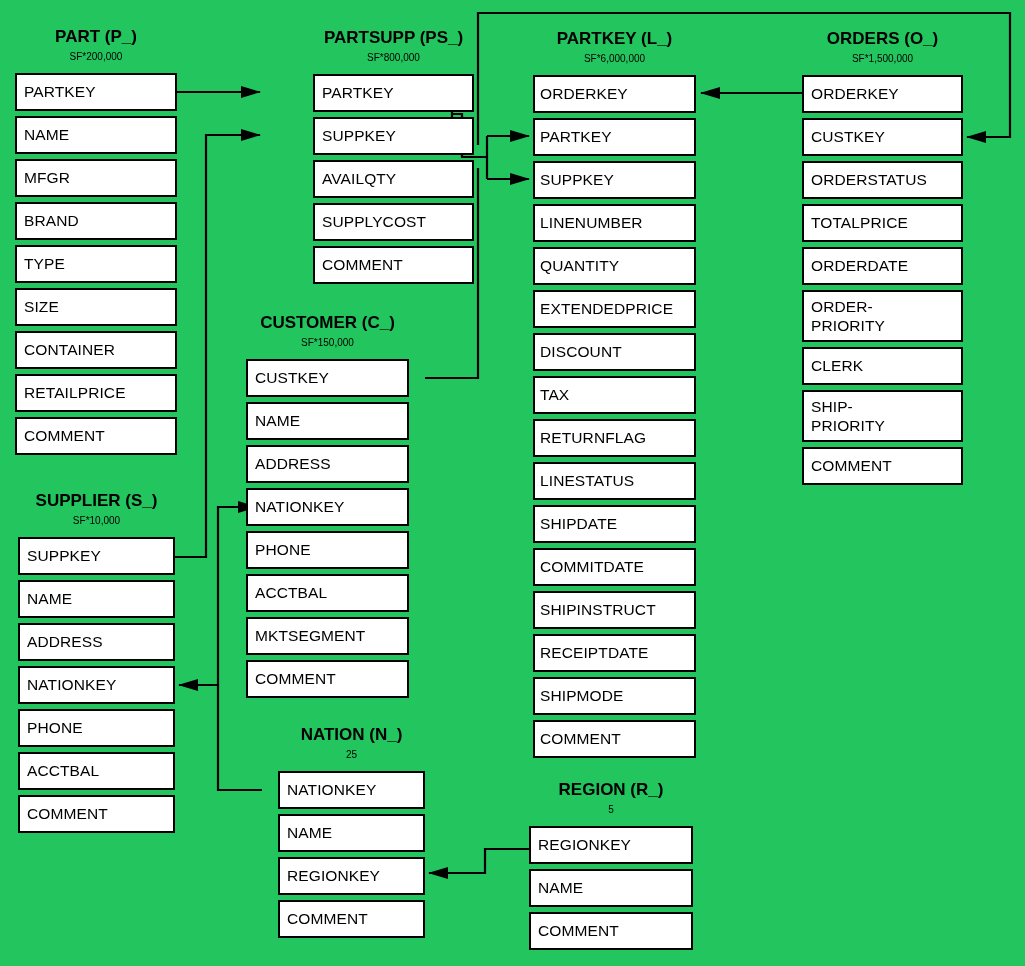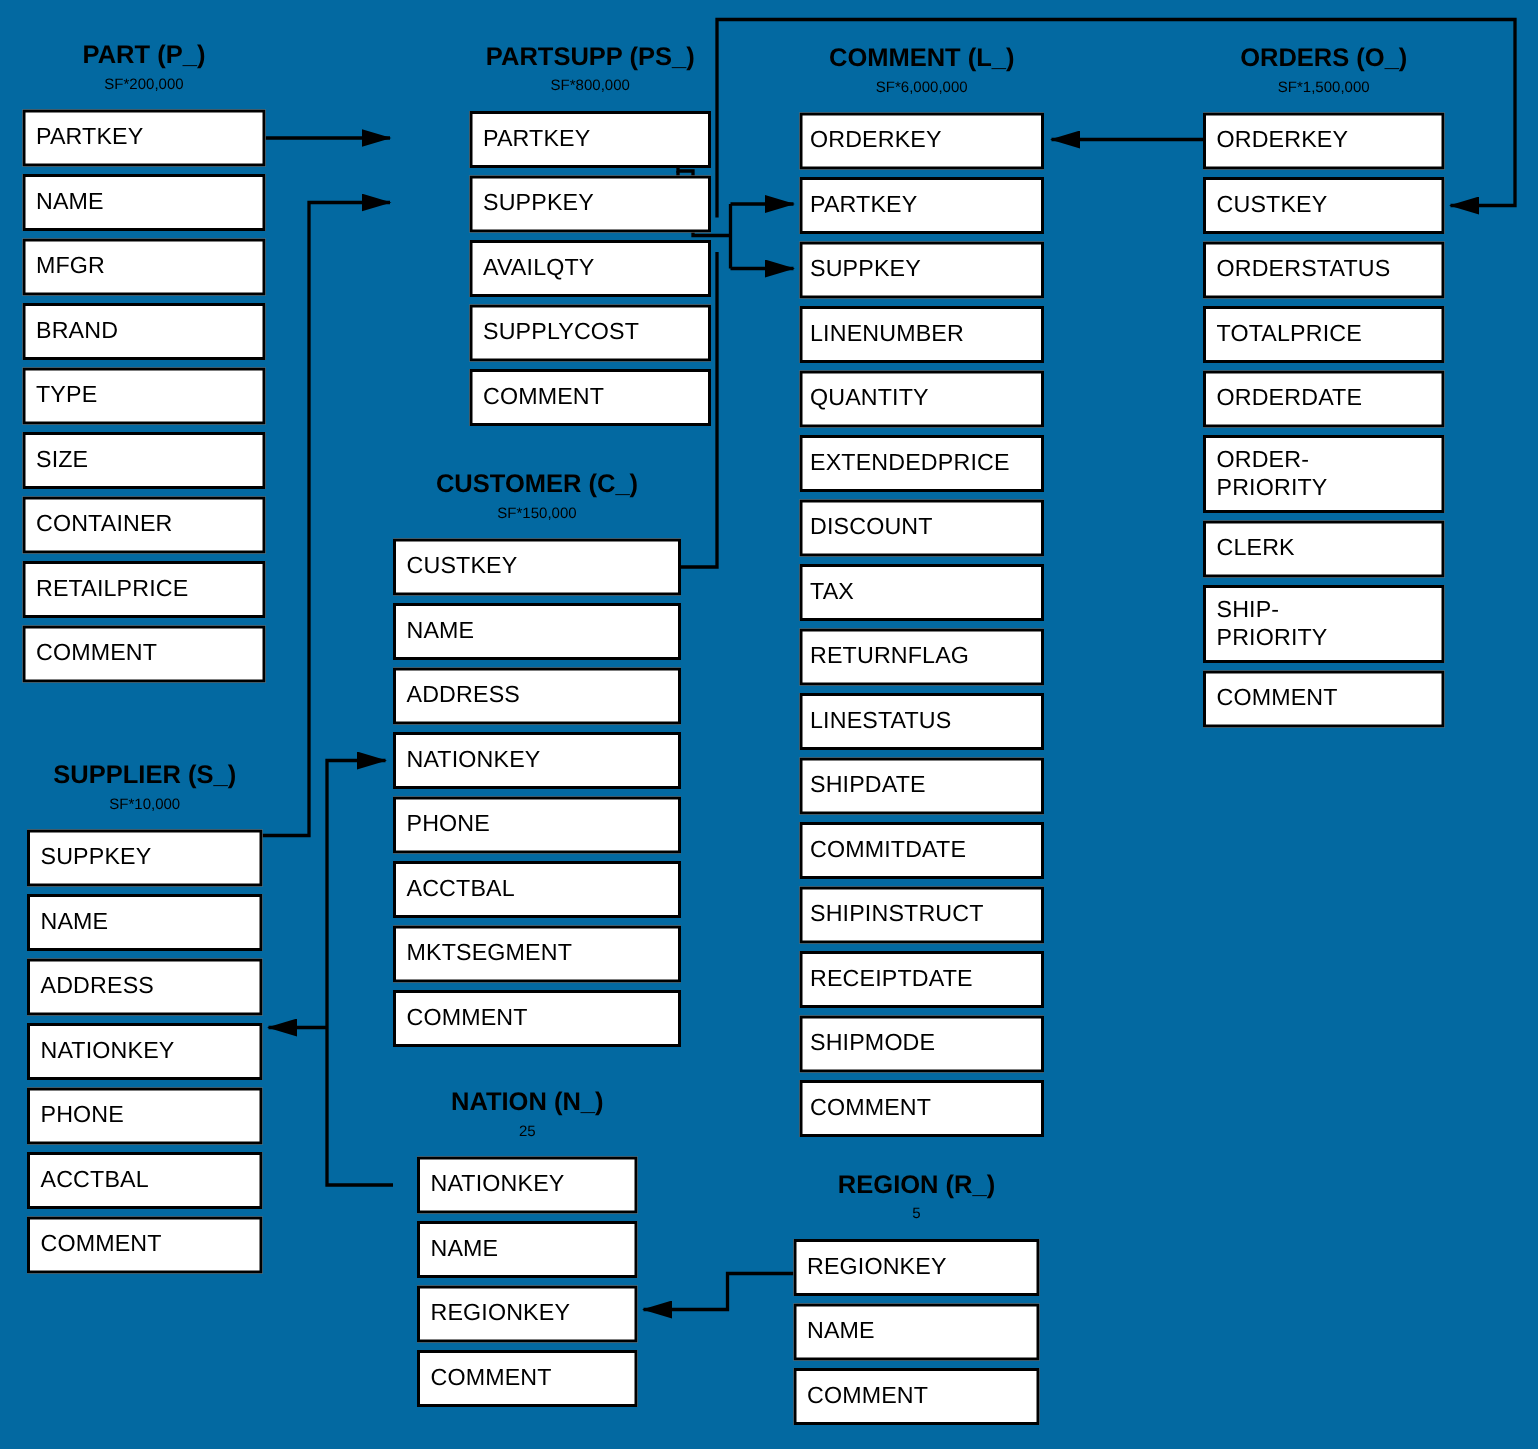--- a/index.html
+++ b/index.html
@@ -3,21 +3,21 @@
 <meta charset="utf-8">
 <style>
   * { margin: 0; padding: 0; box-sizing: border-box; }
   html, body { background: #ffffff; }
   body { font-family: "Liberation Sans", "DejaVu Sans", sans-serif; color: #000; }
 
   #canvas {
     position: relative;
     width: 1025px;
     height: 966px;
-    background: #0369a1;
+    background: #22c55e;
     overflow: hidden;
   }
 
   
   .tbl { position: absolute; }
   .tbl-title {
     height: 20px; line-height: 20px;
     font-weight: bold; font-size: 17px;
     text-align: center; white-space: nowrap;
   }
@@ -39,22 +39,22 @@
     white-space: pre-line;
     overflow: hidden;
   }
   .tbl-row.tall { height: 52px; line-height: 19px; }
 
   
   .tbl.part     { left: 15px;  top: 27px;  width: 162px; }
   .tbl.partsupp { left: 266px; top: 28px;  width: 161px; margin-left: 47px; }
   .tbl.lineitem { left: 533px; top: 29px;  width: 163px; }
   .tbl.orders   { left: 802px; top: 29px;  width: 161px; }
-  .tbl.customer { left: 262px; top: 313px; width: 192px; }
-  .tbl.supplier { left: 18px;  top: 491px; width: 157px; margin-top: 16px; }
+  .tbl.customer { left: 246px; top: 313px; width: 163px; }
+  .tbl.supplier { left: 18px;  top: 491px; width: 157px; }
   .tbl.nation   { left: 262px; top: 725px; width: 163px; padding-left: 16px; }
   .tbl.region   { left: 529px; top: 780px; width: 164px; }
 
   .tbl.lineitem .tbl-row { padding-left: 5px; }
 
   
   #connectors {
     position: absolute;
     left: 0; top: 0;
     width: 1025px; height: 966px;
@@ -122,21 +122,21 @@
     <div class="tbl-rows">
         <div class="tbl-row">PARTKEY</div>
         <div class="tbl-row">SUPPKEY</div>
         <div class="tbl-row">AVAILQTY</div>
         <div class="tbl-row">SUPPLYCOST</div>
         <div class="tbl-row">COMMENT</div>
       </div>
   </div>
 
   <div class="tbl lineitem">
-    <div class="tbl-title">COMMENT (L_)</div>
+    <div class="tbl-title">PARTKEY (L_)</div>
     <div class="tbl-card">SF*6,000,000</div>
     <div class="tbl-rows">
         <div class="tbl-row">ORDERKEY</div>
         <div class="tbl-row">PARTKEY</div>
         <div class="tbl-row">SUPPKEY</div>
         <div class="tbl-row">LINENUMBER</div>
         <div class="tbl-row">QUANTITY</div>
         <div class="tbl-row">EXTENDEDPRICE</div>
         <div class="tbl-row">DISCOUNT</div>
         <div class="tbl-row">TAX</div>

